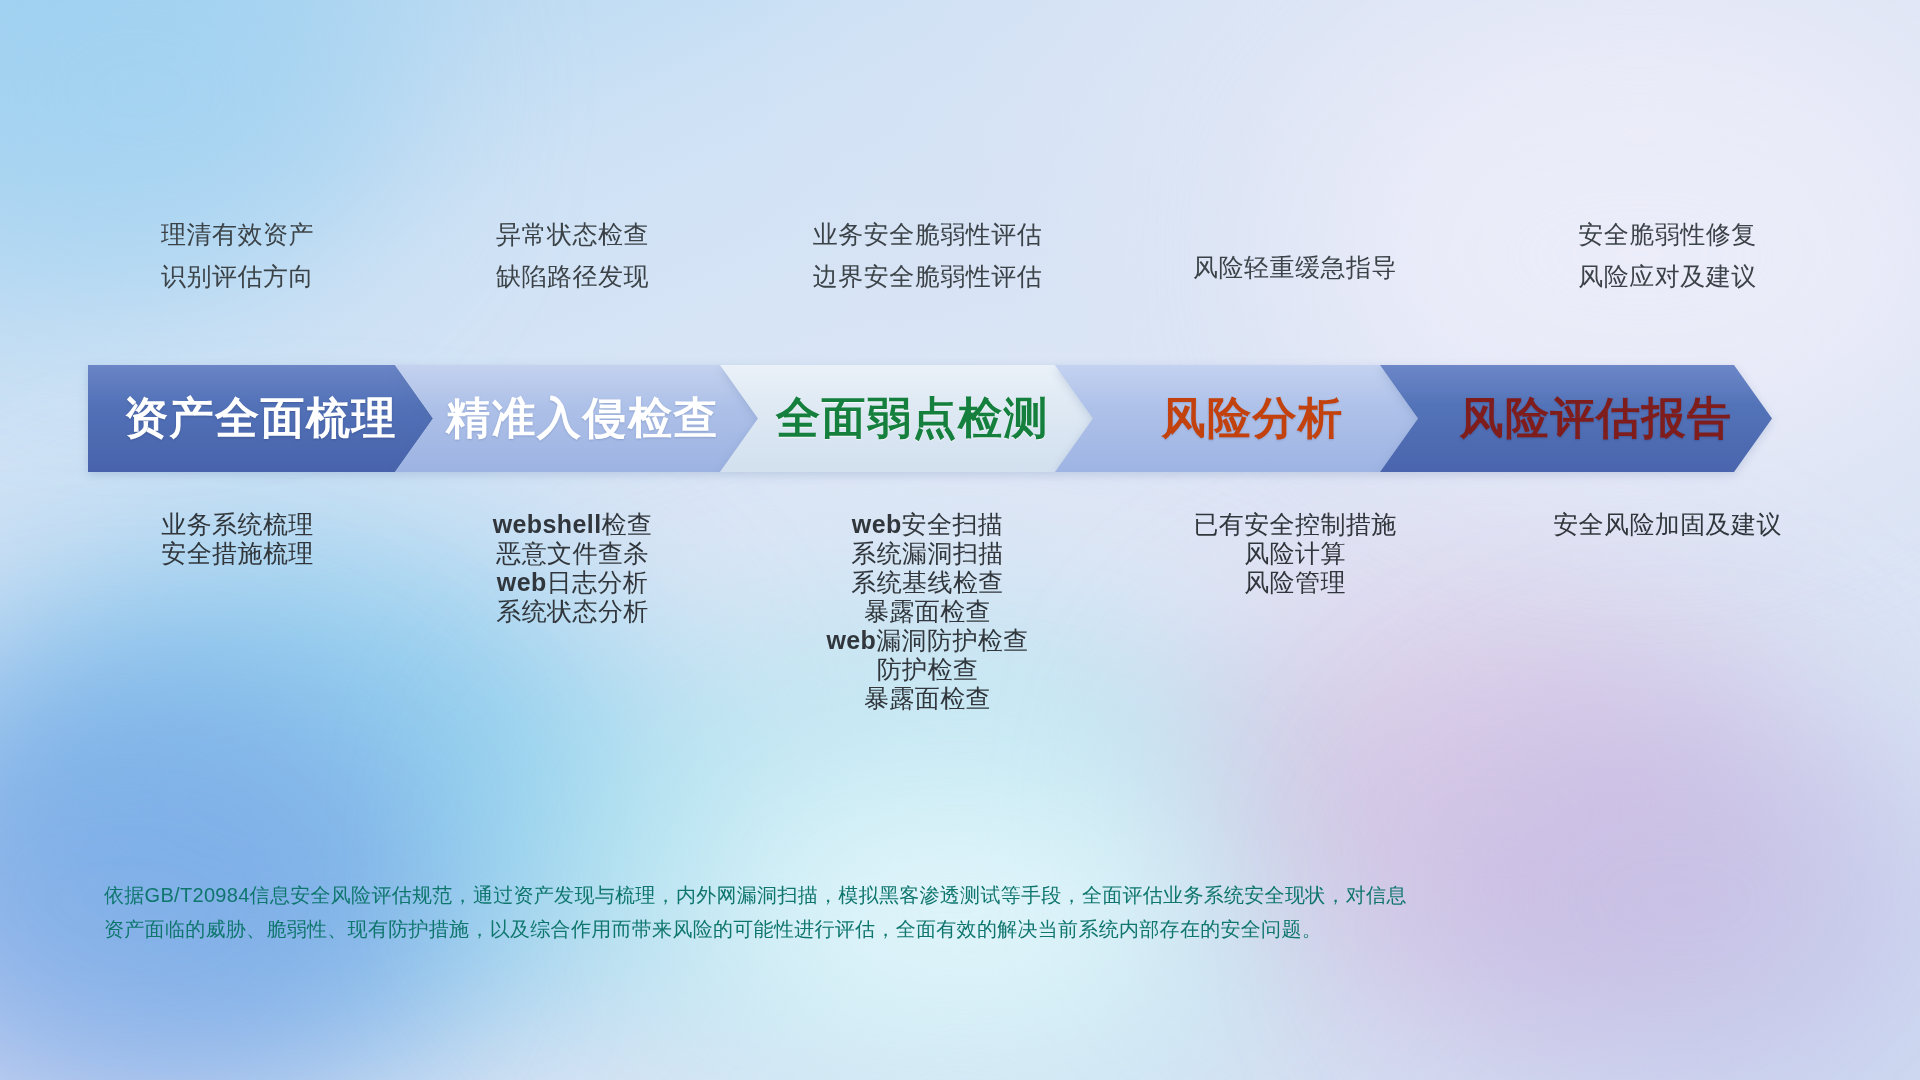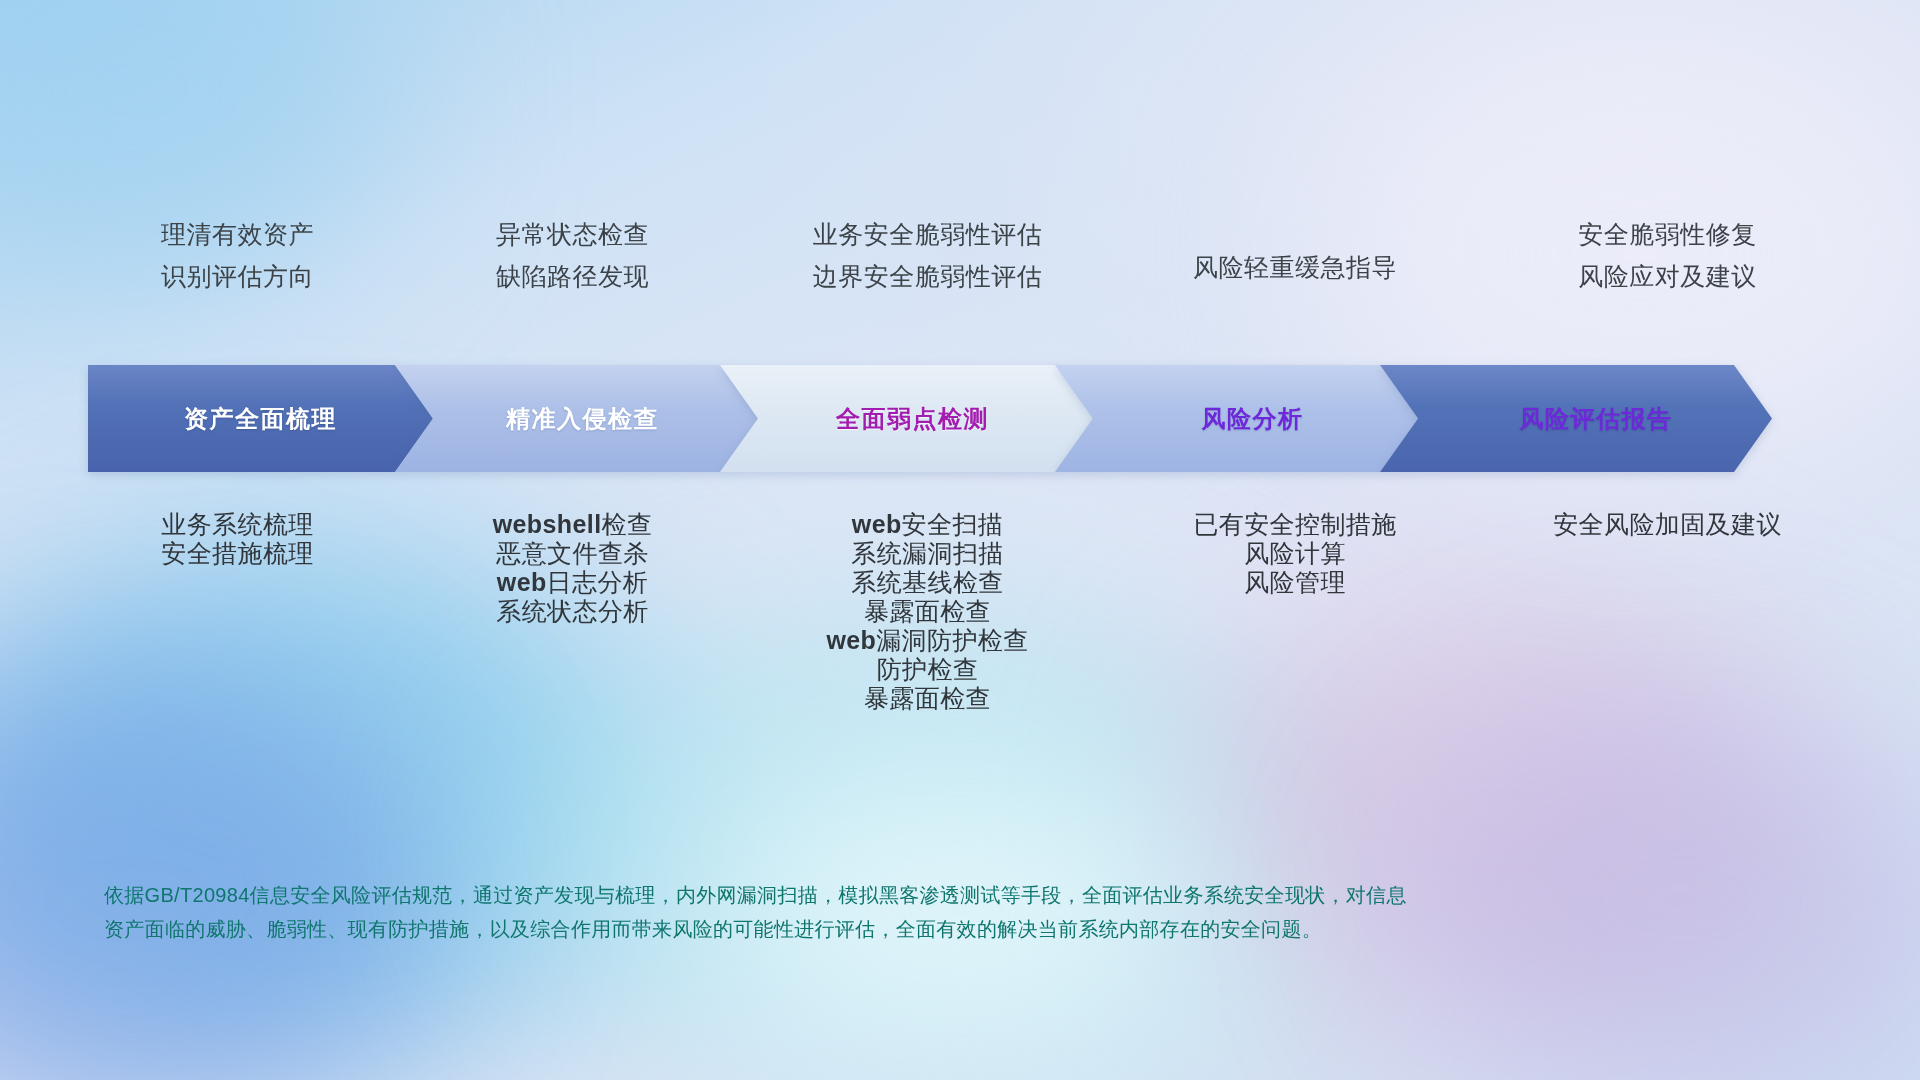--- a/index.html
+++ b/index.html
@@ -60,21 +60,21 @@
   }
   .chev .shape {
     position:absolute; inset:0;
     clip-path:polygon(0 0, calc(100% - 38px) 0, 100% 50%, calc(100% - 38px) 100%, 0 100%, 38px 50%);
   }
   .chev.first .shape {
     clip-path:polygon(0 0, calc(100% - 38px) 0, 100% 50%, calc(100% - 38px) 100%, 0 100%);
   }
   .chev .label {
     position:relative; z-index:3;
-    font-size:24px; font-weight:bold; letter-spacing:1.5px;
+    font-size:44px; font-weight:bold; letter-spacing:1.5px;
     white-space:nowrap;
     margin-left:12px;
   }
   .chev.first .label { margin-left:0; }
 
   
   .bottom-row {
     position:absolute; left:70px; top:512px; width:1790px;
     display:flex;
     align-items:flex-start;
@@ -143,31 +143,31 @@
       <div class="label" style="color:#ffffff; text-shadow:0 1px 2px rgba(40,60,110,0.35);">资产全面梳理</div>
     </div>
 
     <div class="chev" style="width:363px;">
       <div class="shape" style="background:linear-gradient(180deg,#c4d2ef 0%,#adc0e8 40%,#9db3e2 100%);"></div>
       <div class="label" style="color:#ffffff; text-shadow:0 1px 2px rgba(80,100,150,0.30);">精准入侵检查</div>
     </div>
 
     <div class="chev" style="width:373px;">
       <div class="shape" style="background:linear-gradient(180deg,#eaf1f8 0%,#dde8f3 45%,#d2e0ef 100%);"></div>
-      <div class="label" style="color:#a21caf; text-shadow:0 1px 1px rgba(255,255,255,0.7);">全面弱点检测</div>
+      <div class="label" style="color:#15803d; text-shadow:0 1px 1px rgba(255,255,255,0.7);">全面弱点检测</div>
     </div>
 
     <div class="chev" style="width:363px;">
       <div class="shape" style="background:linear-gradient(180deg,#c3d2f0 0%,#aec1e9 40%,#9eb4e3 100%);"></div>
-      <div class="label" style="color:#6d28d9; text-shadow:0 1px 2px rgba(80,100,150,0.30);margin-left:32px;">风险分析</div>
+      <div class="label" style="color:#c2410c; text-shadow:0 1px 2px rgba(80,100,150,0.30);margin-left:32px;">风险分析</div>
     </div>
 
     <div class="chev" style="width:392px; margin-right:0;">
       <div class="shape" style="background:linear-gradient(180deg,#6d87c8 0%,#5373b8 38%,#4a65ad 100%);"></div>
-      <div class="label" style="color:#6d28d9; text-shadow:0 1px 2px rgba(40,60,110,0.35);margin-left:40px;">风险评估报告</div>
+      <div class="label" style="color:#7f1d1d; text-shadow:0 1px 2px rgba(40,60,110,0.35);margin-left:40px;">风险评估报告</div>
     </div>
 
   </div>
 
   <div class="bottom-row">
 
     <div class="bot-col" style="width:335px;">
       <div class="line"><span>业务系统梳理</span></div>
       <div class="line"><span>安全措施梳理</span></div>
     </div>

